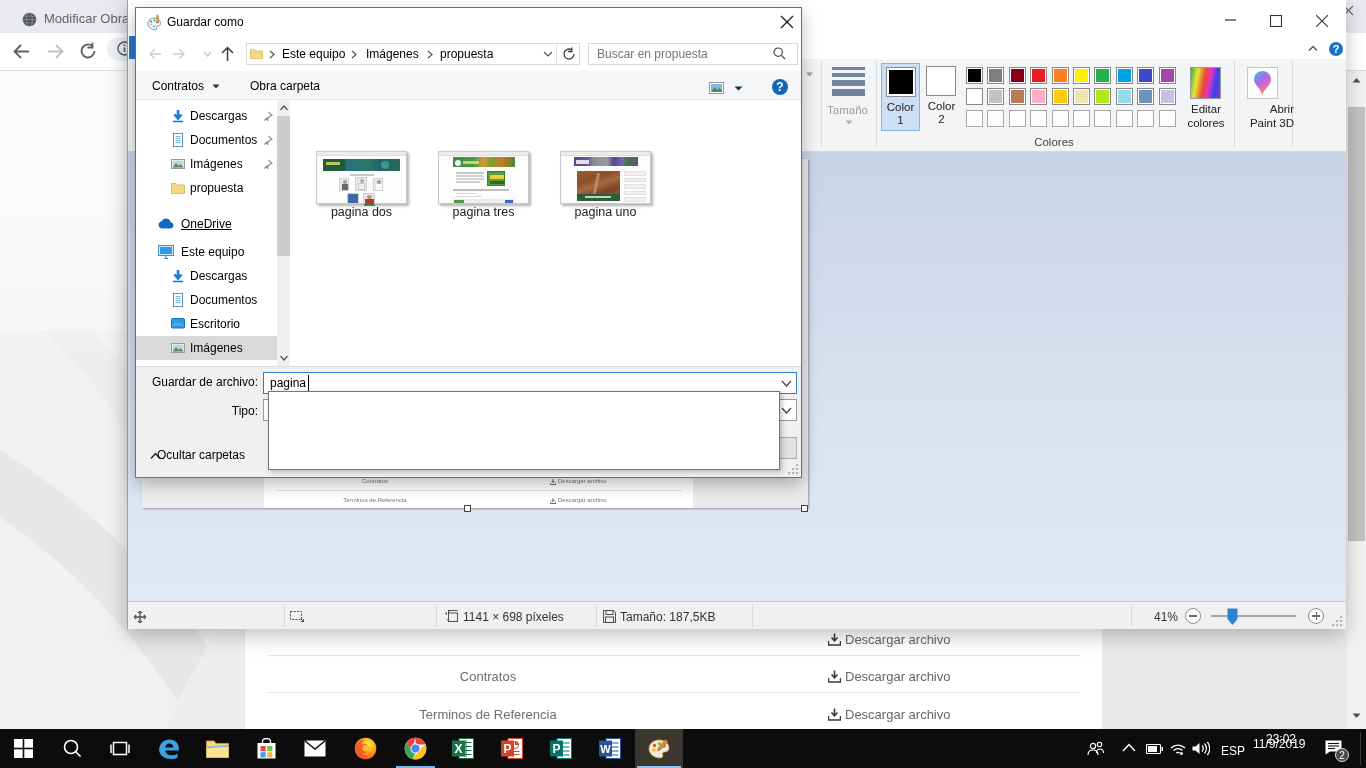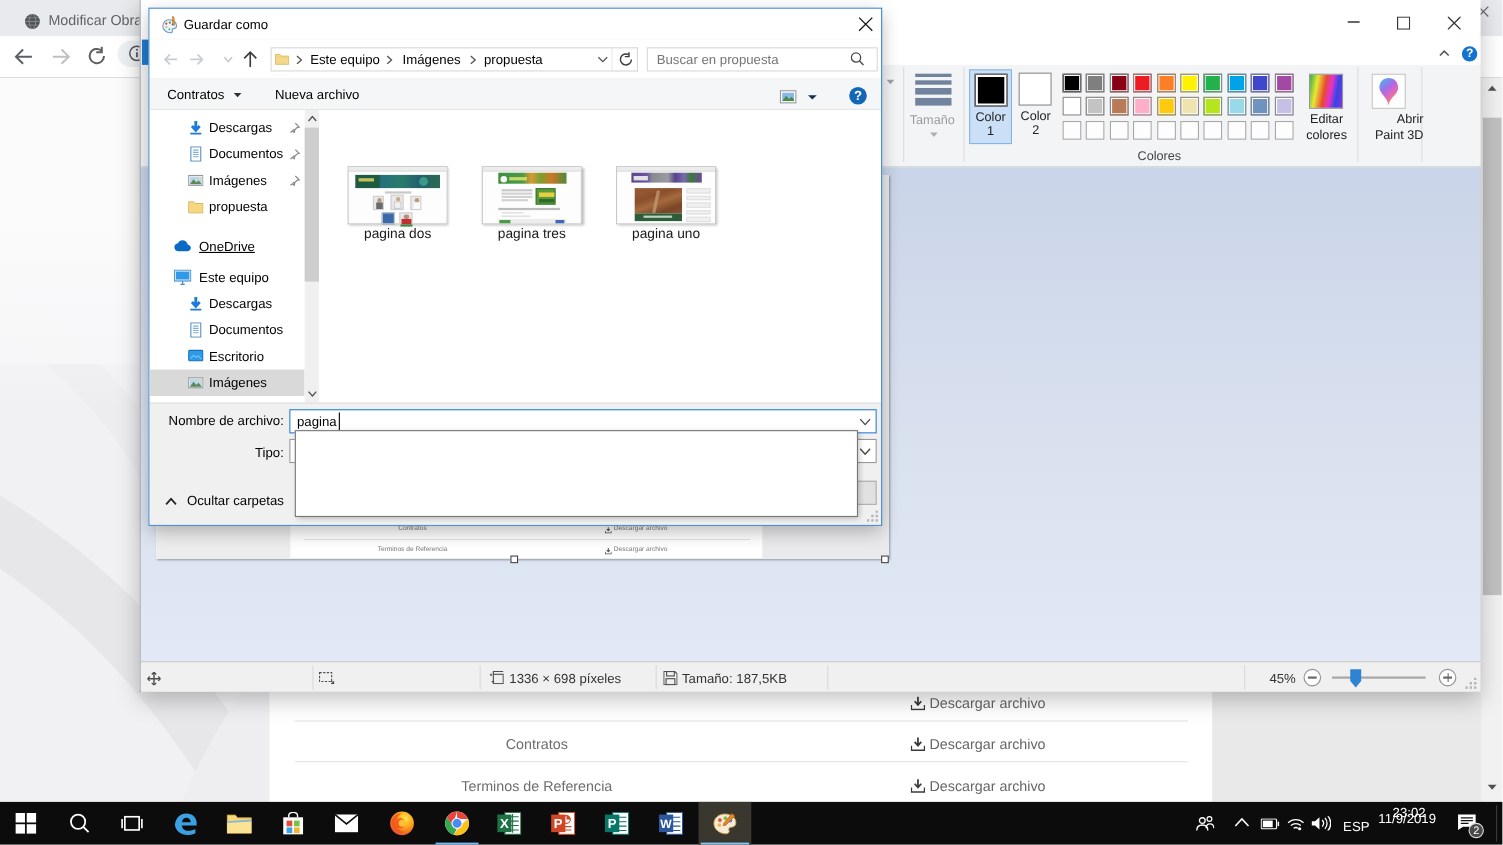--- a/index.html
+++ b/index.html
@@ -240,31 +240,31 @@
     <svg class="abs" style="left:162px;top:9px;" width="14" height="11" viewBox="0 0 14 11">
       <rect x="0.5" y="0.5" width="11" height="8" fill="none" stroke="#4d4d4d" stroke-width="1" stroke-dasharray="2,1.3"></rect>
       <path d="M11,8 L13.5,10.5 M13.5,8 L13.5,10.5 L11,10.5" stroke="#4d4d4d" stroke-width="1" fill="none"></path>
     </svg>
     <div class="abs" style="left:308px;top:3px;width:1px;height:22px;background:#d9d9d9;"></div>
     <svg class="abs" style="left:317px;top:8px;" width="13" height="12" viewBox="0 0 13 12">
       <path d="M3,0.5 L12.5,0.5 M3.5,0 L3.5,3" stroke="#4d4d4d" stroke-width="1"></path>
       <rect x="3.5" y="3" width="9" height="8.5" fill="none" stroke="#4d4d4d" stroke-width="1"></rect>
       <path d="M0,3.5 L2,2 L2,5 Z M3.2,11 L1.5,9.2 L4.5,9.2 Z" fill="#4d4d4d"></path>
     </svg>
-    <div class="abs" style="left:335px;top:8px;font-size:12px;color:#333;">1336 × 698 píxeles</div>
+    <div class="abs" style="left:335px;top:8px;font-size:12px;color:#333;">1141 × 698 píxeles</div>
     <div class="abs" style="left:468px;top:3px;width:1px;height:22px;background:#d9d9d9;"></div>
     <svg class="abs" style="left:475px;top:8px;" width="13" height="13" viewBox="0 0 13 13">
       <path d="M0.5,0.5 L10.5,0.5 L12.5,2.5 L12.5,12.5 L0.5,12.5 Z" fill="none" stroke="#4d4d4d" stroke-width="1"></path>
       <rect x="3" y="0.5" width="7" height="4" fill="none" stroke="#4d4d4d" stroke-width="1"></rect>
       <rect x="2.5" y="7" width="8" height="5.5" fill="none" stroke="#4d4d4d" stroke-width="1"></rect>
     </svg>
     <div class="abs" style="left:492px;top:8px;font-size:12px;color:#333;">Tamaño: 187,5KB</div>
     <div class="abs" style="left:624px;top:3px;width:1px;height:22px;background:#d9d9d9;"></div>
     <div class="abs" style="left:1003px;top:3px;width:1px;height:22px;background:#d9d9d9;"></div>
-    <div class="abs" style="left:1026px;top:8px;font-size:12px;color:#333;">45%</div>
+    <div class="abs" style="left:1026px;top:8px;font-size:12px;color:#333;">41%</div>
     <div class="abs" style="left:1057px;top:6px;width:16px;height:16px;border:1px solid #919191;border-radius:50%;background:#fdfdfd;"></div>
     <div class="abs" style="left:1061px;top:13px;width:8px;height:1.5px;background:#6a6a6a;"></div>
     <div class="abs" style="left:1083px;top:13px;width:85px;height:2px;background:#a6a6a6;"></div>
     <svg class="abs" style="left:1099px;top:6px;" width="11" height="18" viewBox="0 0 11 18">
         <path d="M0.5,0.5 L10.5,0.5 L10.5,11 L5.5,17 L0.5,11 Z" fill="#2f83d3"></path>
       </svg>
     <div class="abs" style="left:1180px;top:6px;width:16px;height:16px;border:1px solid #919191;border-radius:50%;background:#fdfdfd;"></div>
     <div class="abs" style="left:1184px;top:13px;width:8px;height:1.5px;background:#6a6a6a;"></div>
     <div class="abs" style="left:1187.5px;top:9.5px;width:1.5px;height:8px;background:#6a6a6a;"></div>
     <svg class="abs" style="left:1204px;top:14px;" width="11" height="11" viewBox="0 0 11 11">
@@ -343,21 +343,21 @@
   <svg class="abs" style="left:637px;top:39px;" width="13" height="13" viewBox="0 0 13 13">
     <circle cx="5.2" cy="5.2" r="4.2" fill="none" stroke="#4a4a4a" stroke-width="1.2"></circle>
     <line x1="8.4" y1="8.4" x2="12" y2="12" stroke="#4a4a4a" stroke-width="1.3"></line>
   </svg>
 
   <div class="abs" style="left:0;top:63px;width:665px;height:29px;background:#f5f6f7;border-bottom:1px solid #e5e5e5;"></div>
   <div class="abs" style="left:16px;top:71px;">Contratos</div>
   <svg class="abs" style="left:76px;top:76px;" width="8" height="5" viewBox="0 0 8 5">
       <path d="M0.5,0.5 L4,4.5 L7.5,0.5 Z" fill="#333"></path>
     </svg>
-  <div class="abs" style="left:114px;top:71px;">Nueva archivo</div>
+  <div class="abs" style="left:114px;top:71px;">Obra carpeta</div>
   <div class="abs" style="left:573px;top:74px;width:15px;height:12px;border:1px solid #9a9a9a;background:#fff;">
     <svg class="abs" style="left:1px;top:1px;" width="11" height="8" viewBox="0 0 11 8">
         <rect x="0" y="0" width="11" height="8" fill="#8ab8e8"></rect>
         <path d="M0,8 L3.5,3 L6.5,6 L8.5,4 L11,6.5 L11,8 Z" fill="#4a8a50"></path>
       </svg>
   </div>
   <svg class="abs" style="left:598px;top:78px;" width="9" height="5" viewBox="0 0 9 5">
       <path d="M0.5,0.5 L4.5,4.5 L8.5,0.5 Z" fill="#1a2f4a"></path>
     </svg>
   <div class="abs" style="left:636px;top:71px;width:16px;height:16px;border-radius:50%;background:#1467b8;color:#fff;font-size:12px;font-weight:bold;text-align:center;line-height:16px;">?</div>
@@ -518,42 +518,42 @@
       <div class="abs" style="left:63px;top:19px;width:22px;height:4.5px;background:#f0f0f0;border:1px solid #e0e0e0;"></div>
       <div class="abs" style="left:63px;top:25.5px;width:22px;height:4.5px;background:#f0f0f0;border:1px solid #e0e0e0;"></div>
       <div class="abs" style="left:63px;top:32px;width:22px;height:4.5px;background:#f0f0f0;border:1px solid #e0e0e0;"></div>
       <div class="abs" style="left:63px;top:38.5px;width:22px;height:4.5px;background:#f0f0f0;border:1px solid #e0e0e0;"></div>
       <div class="abs" style="left:63px;top:45px;width:22px;height:4.5px;background:#f0f0f0;border:1px solid #e0e0e0;"></div>
     </div>
     <div class="abs" style="left:263px;top:105px;width:105px;text-align:center;font-size:12.5px;color:#1a1a1a;">pagina uno</div>
   </div>
 
   <div class="abs" style="left:0;top:358px;width:665px;height:111px;background:#f0f0f0;border-top:1px solid #dfdfdf;"></div>
-  <div class="abs" style="left:0;top:367px;width:122px;text-align:right;">Nombre de archivo:</div>
+  <div class="abs" style="left:0;top:367px;width:122px;text-align:right;">Guardar de archivo:</div>
   <div class="abs" style="left:127px;top:364px;width:534px;height:22px;background:#fff;border:1px solid #2a7cd4;"></div>
   <div class="abs" style="left:134px;top:368px;">pagina</div>
   <div class="abs" style="left:172px;top:367px;width:1px;height:16px;background:#000;"></div>
   <svg class="abs" style="left:645px;top:372px;" width="11" height="7" viewBox="0 0 11 7">
       <path d="M1,1 L5.5,6 L10,1" stroke="#444" stroke-width="1.2" fill="none"></path>
     </svg>
 
   <div class="abs" style="left:0;top:396px;width:122px;text-align:right;">Tipo:</div>
   <div class="abs" style="left:127px;top:391px;width:534px;height:22px;background:#fff;border:1px solid #999;"></div>
   <svg class="abs" style="left:645px;top:399px;" width="11" height="7" viewBox="0 0 11 7">
       <path d="M1,1 L5.5,6 L10,1" stroke="#444" stroke-width="1.2" fill="none"></path>
     </svg>
 
   <div class="abs" style="left:564px;top:429px;width:97px;height:22px;background:#e1e1e1;border:1px solid #adadad;"></div>
 
   <div class="abs" style="left:132px;top:383px;width:512px;height:79px;background:#fff;border:1px solid #767676;box-shadow:2px 2px 5px rgba(0,0,0,0.25);"></div>
 
   <svg class="abs" style="left:14px;top:444px;" width="11" height="8" viewBox="0 0 11 8">
       <path d="M1,6.5 L5.5,1.5 L10,6.5" stroke="#222" stroke-width="1.5" fill="none"></path>
     </svg>
-  <div class="abs" style="left:34px;top:440px;">Ocultar carpetas</div>
+  <div class="abs" style="left:21px;top:440px;">Ocultar carpetas</div>
 
   <svg class="abs" style="left:652px;top:456px;" width="11" height="11" viewBox="0 0 11 11">
     <g fill="#b5b5b5">
         <rect x="8" y="0" width="2.2" height="2.2"></rect>
         <rect x="8" y="4" width="2.2" height="2.2"></rect>
         <rect x="4" y="4" width="2.2" height="2.2"></rect>
         <rect x="8" y="8" width="2.2" height="2.2"></rect>
         <rect x="4" y="8" width="2.2" height="2.2"></rect>
         <rect x="0" y="8" width="2.2" height="2.2"></rect>
       </g>

